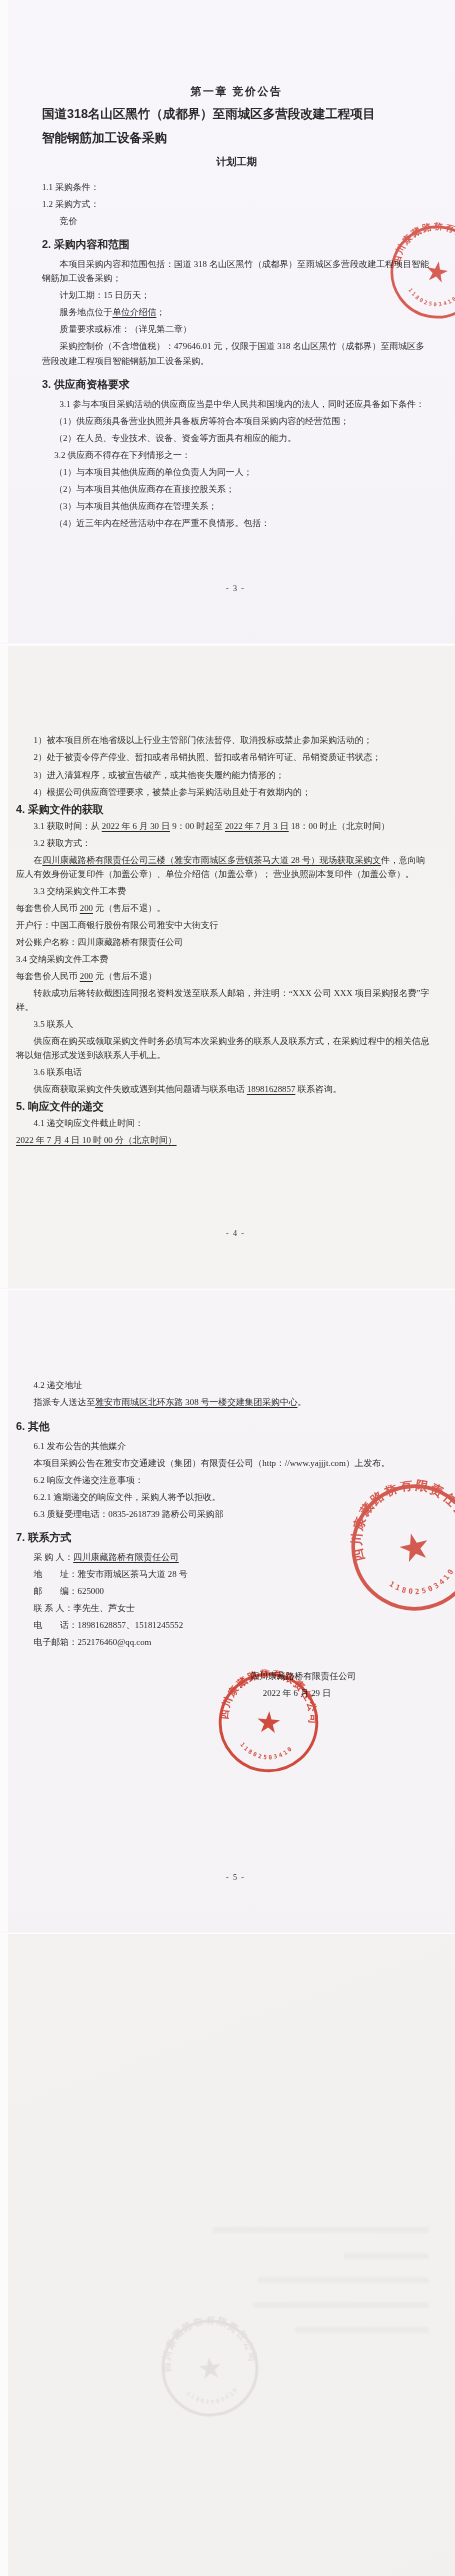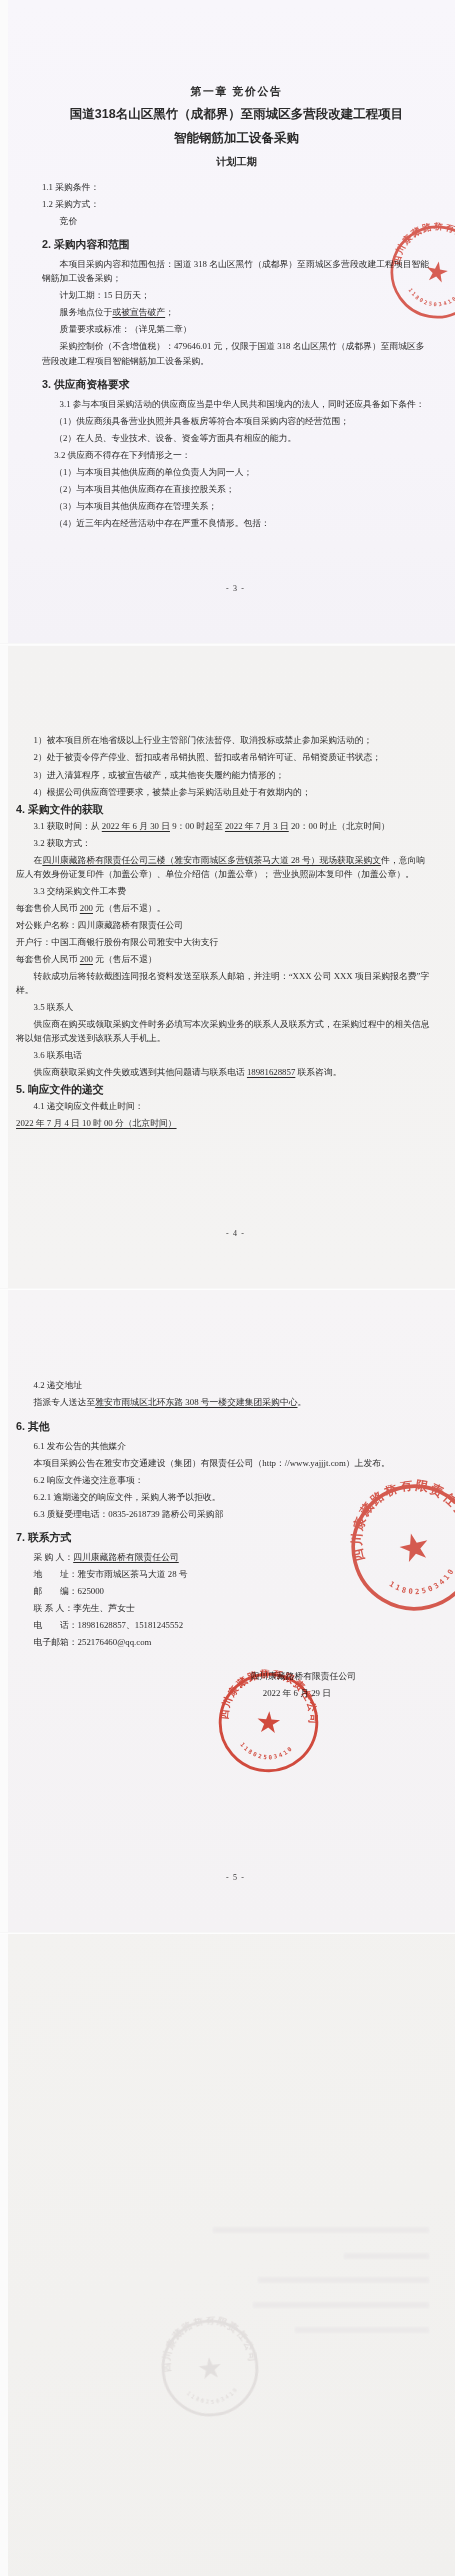--- a/index.html
+++ b/index.html
@@ -10,21 +10,21 @@
   .pg2{top:646px;height:642px;background:linear-gradient(180deg,#f3f2f1 0%,#f4f3f2 100%);}
   .pg3{top:1290px;height:642px;background:linear-gradient(180deg,#f6f4f6 0%,#f4f2f4 100%);}
   .pg4{top:1934px;height:642px;background:linear-gradient(160deg,#f3f2f0 0%,#f1f0ee 100%);}
   .gap{position:absolute;left:0;width:455px;height:2.3px;background:#fdfdfd;
        box-shadow:0 0.6px 0.6px rgba(0,0,0,.05) inset;}
   .content{position:relative;padding:80px 32px 0 34px;font-size:8.8px;}
   .pg2 .content,.pg3 .content{padding-top:85px;padding-left:8px;}
   .blk{margin:2.8px 0;line-height:14.2px;}
   .pg2 .blk{margin:3.4px 0;line-height:13.7px;}
   .b-t1{font:700 10.8px/17px "Liberation Sans","DejaVu Sans",sans-serif;text-align:center;letter-spacing:1.7px;margin-bottom:4.6px;}
-  .b-t2{font:700 12.5px/21px "Liberation Sans","DejaVu Sans",sans-serif;text-align:center;}
+  .b-t2{font:700 12.5px/21px "Liberation Sans","DejaVu Sans",sans-serif;}
   .b-t4{font:700 10.2px/18px "Liberation Sans","DejaVu Sans",sans-serif;text-align:center;margin:3.4px 0 9px;}
   .b-h{font:700 10.8px/17px "Liberation Sans","DejaVu Sans",sans-serif;margin:8.5px 0 4px;}
   .b-p{text-indent:2em;}
   .b-pi{text-indent:1.4em;}
   .b-pn{text-indent:0;}
   .b-pw{margin:5.1px 0;}
   .b-pl{text-indent:2em;line-height:19px;}
   .b-sig{text-align:right;padding-right:75px;margin-top:19.4px;}
   .b-date{text-align:right;padding-right:100px;margin-top:2.3px;}
   .u{text-decoration:underline;text-underline-offset:2.3px;text-decoration-thickness:0.6px;}
@@ -63,21 +63,21 @@
         <div class="blk b-t1"><span>第一章  竞价公告</span></div>
         <div class="blk b-t2"><span>国道318名山区黑竹（成都界）至雨城区多营段改建工程项目</span></div>
         <div class="blk b-t2"><span>智能钢筋加工设备采购</span></div>
         <div class="blk b-t4"><span>计划工期</span></div>
         <div class="blk b-pn"><span>1.1 采购条件：</span></div>
         <div class="blk b-pn"><span>1.2 采购方式：</span></div>
         <div class="blk b-p"><span>竞价</span></div>
         <div class="blk b-h"><span>2. 采购内容和范围</span></div>
         <div class="blk b-p"><span>本项目采购内容和范围包括：国道 318 名山区黑竹（成都界）至雨城区多营段改建工程项目智能钢筋加工设备采购；</span></div>
         <div class="blk b-p"><span>计划工期：15 日历天；</span></div>
-        <div class="blk b-p"><span>服务地点位于</span><span class="u">或被宣告破产</span><span>；</span></div>
+        <div class="blk b-p"><span>服务地点位于</span><span class="u">单位介绍信</span><span>；</span></div>
         <div class="blk b-p"><span>质量要求或标准：（详见第二章）</span></div>
         <div class="blk b-p"><span>采购控制价（不含增值税）：479646.01 元，仅限于国道 318 名山区黑竹（成都界）至雨城区多营段改建工程项目智能钢筋加工设备采购。</span></div>
         <div class="blk b-h"><span>3.  供应商资格要求</span></div>
         <div class="blk b-p"><span>3.1 参与本项目采购活动的供应商应当是中华人民共和国境内的法人，同时还应具备如下条件：</span></div>
         <div class="blk b-pi"><span>（1）供应商须具备营业执照并具备板房等符合本项目采购内容的经营范围；</span></div>
         <div class="blk b-pi"><span>（2）在人员、专业技术、设备、资金等方面具有相应的能力。</span></div>
         <div class="blk b-pi"><span>3.2 供应商不得存在下列情形之一：</span></div>
         <div class="blk b-pi"><span>（1）与本项目其他供应商的单位负责人为同一人；</span></div>
         <div class="blk b-pi"><span>（2）与本项目其他供应商存在直接控股关系；</span></div>
         <div class="blk b-pi"><span>（3）与本项目其他供应商存在管理关系；</span></div>
@@ -93,27 +93,28 @@
   </div>
   <div class="gap" style="top:643px"></div>
 
   <div class="page pg2">
     <div class="content">
         <div class="blk b-p"><span>1）被本项目所在地省级以上行业主管部门依法暂停、取消投标或禁止参加采购活动的；</span></div>
         <div class="blk b-p"><span>2）处于被责令停产停业、暂扣或者吊销执照、暂扣或者吊销许可证、吊销资质证书状态；</span></div>
         <div class="blk b-p"><span>3）进入清算程序，或被宣告破产，或其他丧失履约能力情形的；</span></div>
         <div class="blk b-p"><span>4）根据公司供应商管理要求，被禁止参与采购活动且处于有效期内的；</span></div>
         <div class="blk b-h"><span>4. 采购文件的获取</span></div>
-        <div class="blk b-p"><span>3.1 获取时间：从 </span><span class="u">2022 年 6 月 30 日</span><span> 9：00 时起至 </span><span class="u">2022 年 7 月 3 日</span><span> 20：00 时止（北京时间）</span></div>
+        <div class="blk b-p"><span>3.1 获取时间：从 </span><span class="u">2022 年 6 月 30 日</span><span> 9：00 时起至 </span><span class="u">2022 年 7 月 3 日</span><span> 18：00 时止（北京时间）</span></div>
         <div class="blk b-p"><span>3.2 获取方式：</span></div>
         <div class="blk b-pl"><span>在</span><span class="u">四川康藏路桥有限责任公司三楼（雅安市雨城区多营镇茶马大道 28 号）现场获取采购文</span><span>件，意向响应人有效身份证复印件（加盖公章）、单位介绍信（加盖公章）； 营业执照副本复印件（加盖公章）。</span></div>
         <div class="blk b-p"><span>3.3 交纳采购文件工本费</span></div>
         <div class="blk b-pw"><span>每套售价人民币 </span><span class="u">200</span><span> 元（售后不退）。</span></div>
+        <div class="blk b-pw"><span>开户行：中国工商银行股份有限公司雅安中大街支行</span></div>
         <div class="blk b-pw"><span>对公账户名称：四川康藏路桥有限责任公司</span></div>
-        <div class="blk b-pw"><span>开户行：中国工商银行股份有限公司雅安中大街支行</span></div>
+        <div class="blk b-pn"><span>3.4 交纳采购文件工本费</span></div>
         <div class="blk b-pw"><span>每套售价人民币 </span><span class="u">200</span><span> 元（售后不退）</span></div>
         <div class="blk b-p"><span>转款成功后将转款截图连同报名资料发送至联系人邮箱，并注明：“XXX 公司 XXX 项目采购报名费”字样。</span></div>
         <div class="blk b-p"><span>3.5 联系人</span></div>
         <div class="blk b-p"><span>供应商在购买或领取采购文件时务必填写本次采购业务的联系人及联系方式，在采购过程中的相关信息将以短信形式发送到该联系人手机上。</span></div>
         <div class="blk b-p"><span>3.6 联系电话</span></div>
         <div class="blk b-p"><span>供应商获取采购文件失败或遇到其他问题请与联系电话 </span><span class="u">18981628857</span><span> 联系咨询。</span></div>
         <div class="blk b-h"><span>5. 响应文件的递交</span></div>
         <div class="blk b-p"><span>4.1 递交响应文件截止时间：</span></div>
         <div class="blk b-pn"><span class="u">2022 年 7 月 4 日 10 时 00 分（北京时间）</span></div>
       </div>

